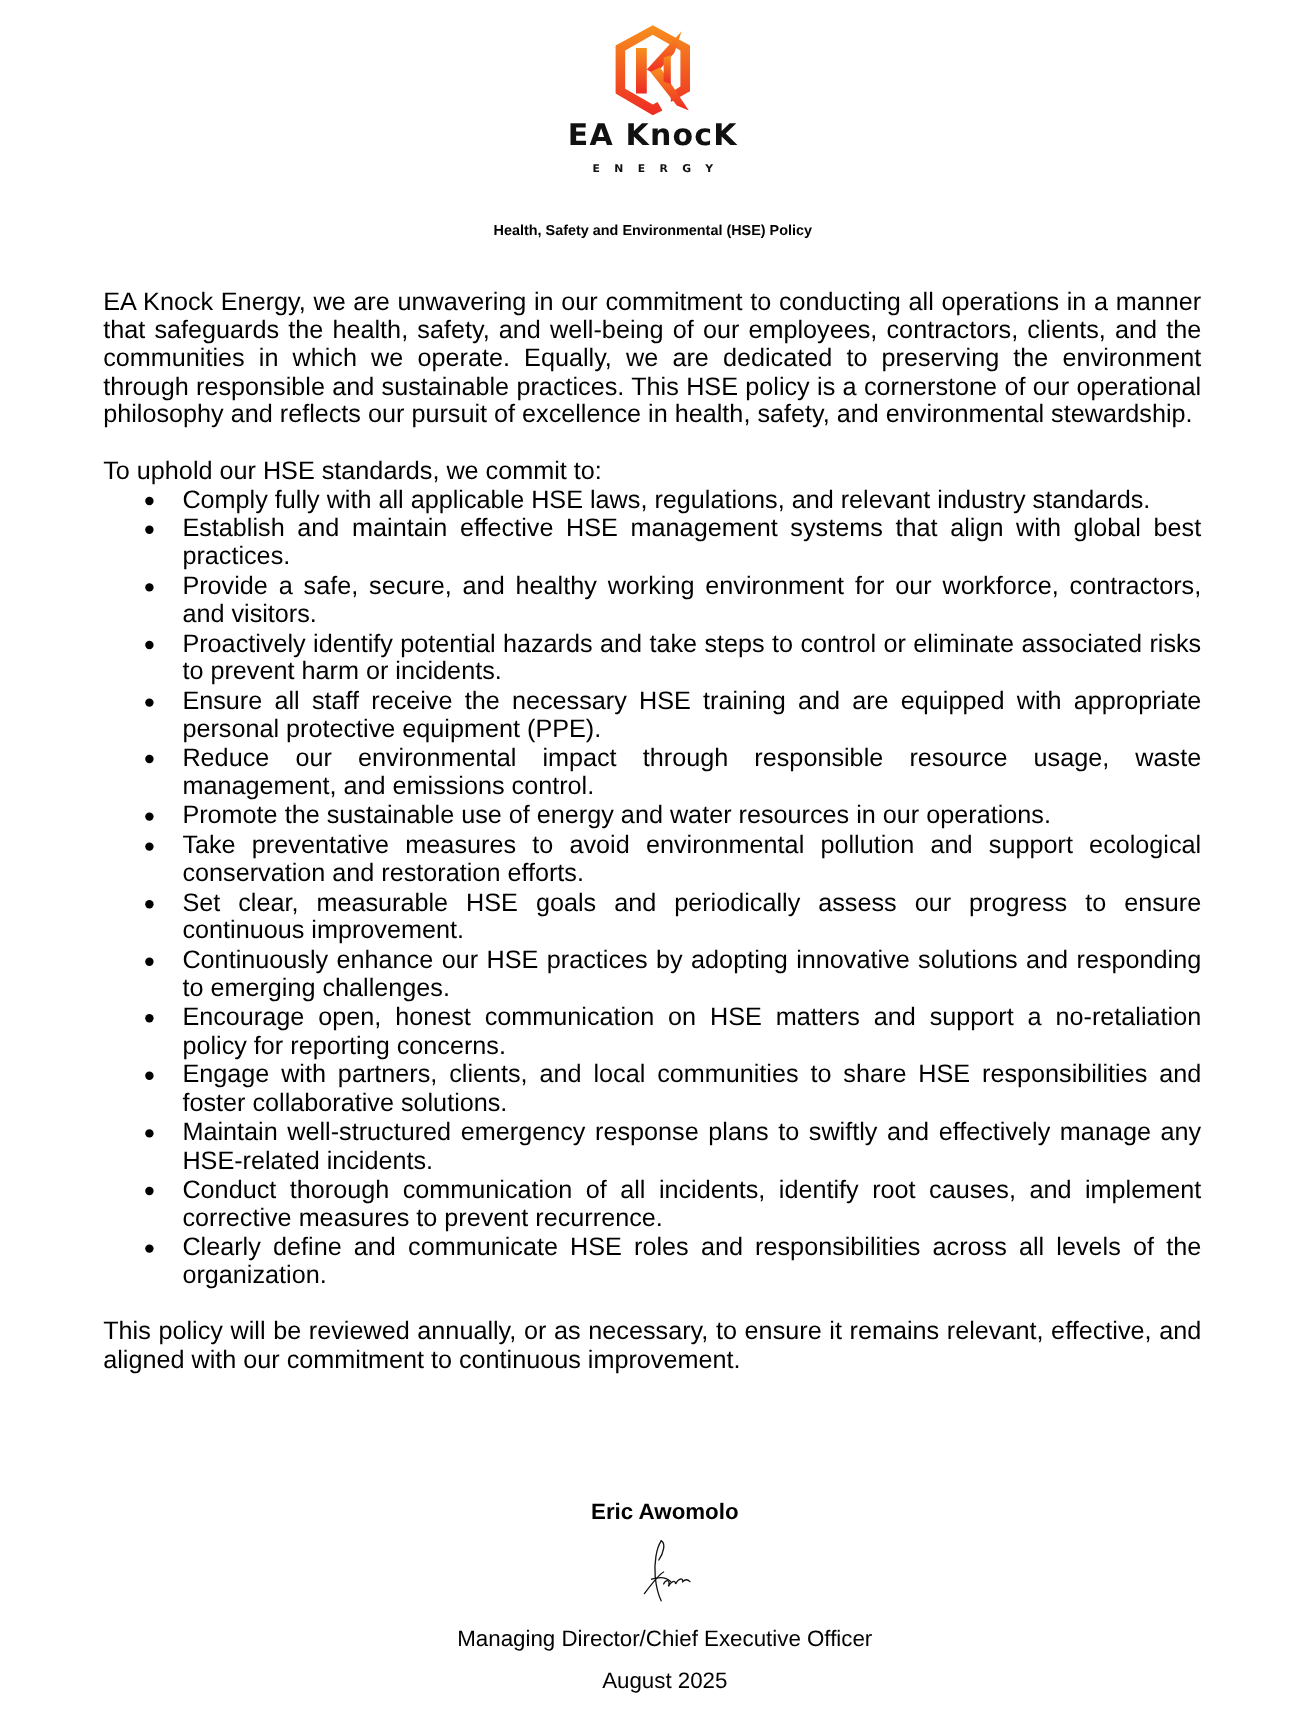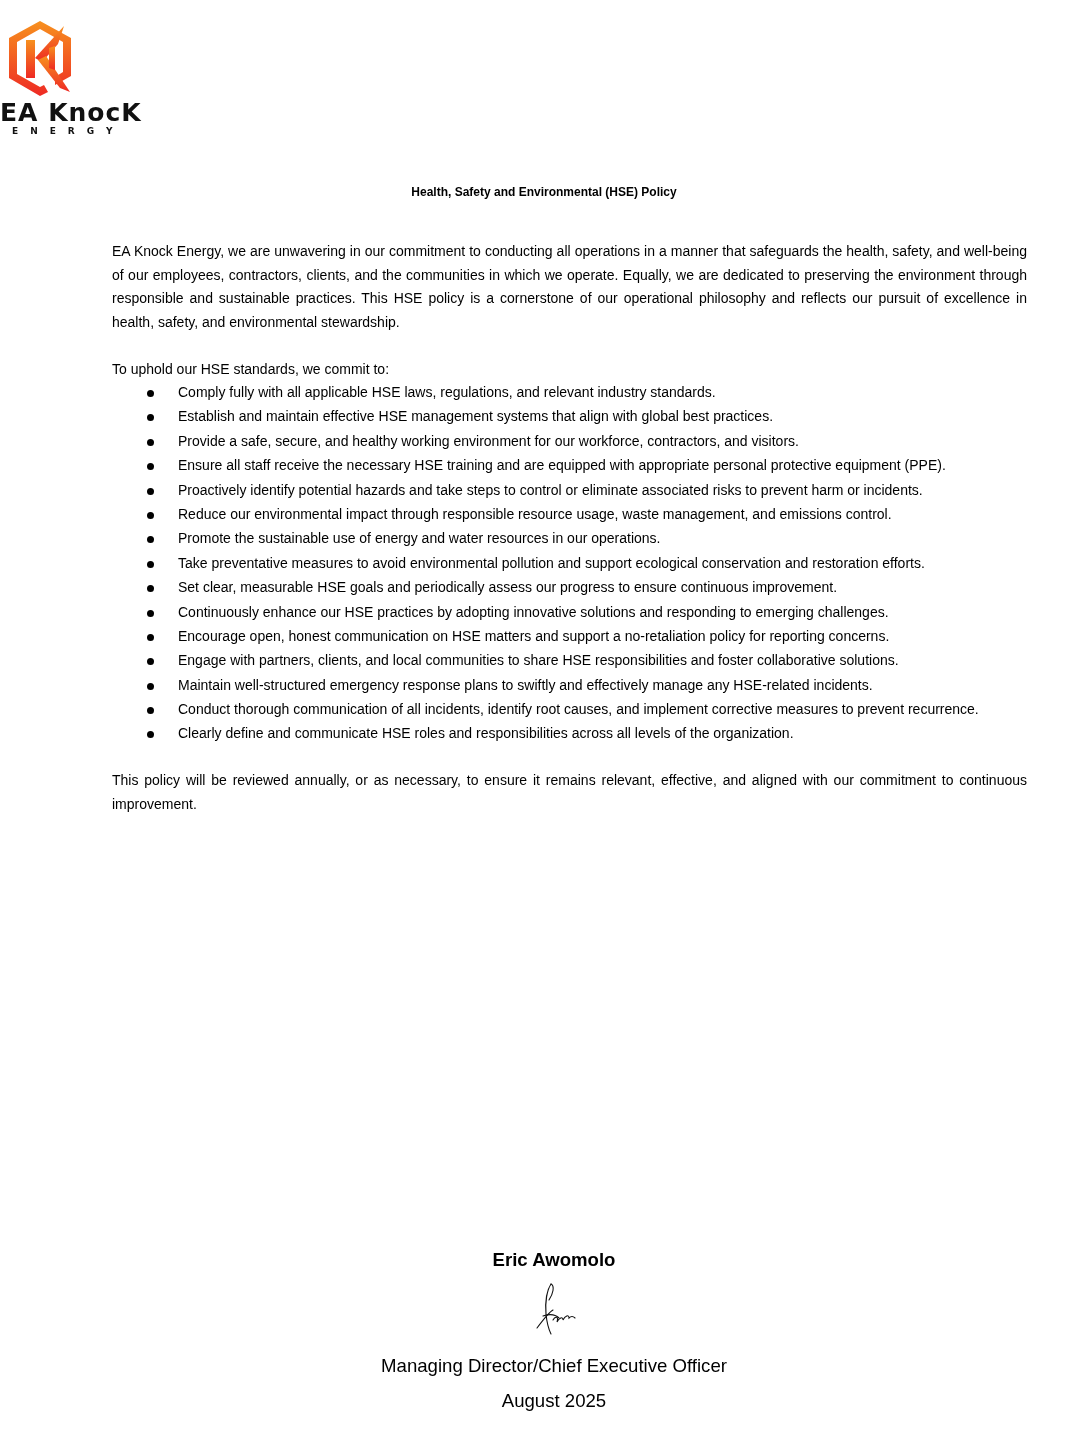--- a/index.html
+++ b/index.html
@@ -7,52 +7,53 @@
       width: 1088px;
       height: 1436px;
       position: relative;
       font-family: "Liberation Sans", sans-serif;
       color: #000;
       overflow: hidden;
     }
     .logo {
       position: absolute;
       left: 0; width: 1088px; top: 18px;
-      display: flex; flex-direction: column; 
+      display: flex; flex-direction: column; align-items: center;
     }
     .logo svg { display: block; }
     .logo-name {
       font-family: "DejaVu Sans", sans-serif;
       font-weight: bold;
       font-size: 25px;
       letter-spacing: 1px;
       line-height: 26px;
       margin-top: 2px;
       color: #111;
     }
     .logo-sub {
       font-family: "DejaVu Sans", sans-serif;
       font-weight: bold;
       font-size: 9px;
       letter-spacing: 12px;
       margin-left: 12px;
       line-height: 10px;
       color: #111;
+      margin-top: 10px;
     }
     .title {
       position: absolute;
       left: 0; width: 1088px; top: 185px;
       text-align: center;
       font-weight: bold;
       font-size: 12px;
     }
     .content {
       position: absolute;
-      left: 112px; width: 915px; top: 240px;
-      font-size: 14px;
+      left: 86px; width: 915px; top: 240px;
+      font-size: 21px;
       line-height: 23.5px;
     }
     .para { text-align: justify; margin: 0; }
     .intro { margin: 23.5px 0 0 0; }
     ul.commit {
       list-style: none;
       margin: 0; padding: 0;
     }
     ul.commit li {
       position: relative;
@@ -106,22 +107,22 @@
 
 <div class="title">Health, Safety and Environmental (HSE) Policy</div>
 
 <div class="content">
   <p class="para">EA Knock Energy, we are unwavering in our commitment to conducting all operations in a manner that safeguards the health, safety, and well-being of our employees, contractors, clients, and the communities in which we operate. Equally, we are dedicated to preserving the environment through responsible and sustainable practices. This HSE policy is a cornerstone of our operational philosophy and reflects our pursuit of excellence in health, safety, and environmental stewardship.</p>
   <p class="para intro">To uphold our HSE standards, we commit to:</p>
   <ul class="commit">
     <li><span class="bullet"></span><span>Comply fully with all applicable HSE laws, regulations, and relevant industry standards.</span></li>
     <li><span class="bullet"></span><span>Establish and maintain effective HSE management systems that align with global best practices.</span></li>
     <li><span class="bullet"></span><span>Provide a safe, secure, and healthy working environment for our workforce, contractors, and visitors.</span></li>
+    <li><span class="bullet"></span><span>Proactively identify potential hazards and take steps to control or eliminate associated risks to prevent harm or incidents.</span></li>
     <li><span class="bullet"></span><span>Ensure all staff receive the necessary HSE training and are equipped with appropriate personal protective equipment (PPE).</span></li>
-    <li><span class="bullet"></span><span>Proactively identify potential hazards and take steps to control or eliminate associated risks to prevent harm or incidents.</span></li>
     <li><span class="bullet"></span><span>Reduce our environmental impact through responsible resource usage, waste management, and emissions control.</span></li>
     <li><span class="bullet"></span><span>Promote the sustainable use of energy and water resources in our operations.</span></li>
     <li><span class="bullet"></span><span>Take preventative measures to avoid environmental pollution and support ecological conservation and restoration efforts.</span></li>
     <li><span class="bullet"></span><span>Set clear, measurable HSE goals and periodically assess our progress to ensure continuous improvement.</span></li>
     <li><span class="bullet"></span><span>Continuously enhance our HSE practices by adopting innovative solutions and responding to emerging challenges.</span></li>
     <li><span class="bullet"></span><span>Encourage open, honest communication on HSE matters and support a no-retaliation policy for reporting concerns.</span></li>
     <li><span class="bullet"></span><span>Engage with partners, clients, and local communities to share HSE responsibilities and foster collaborative solutions.</span></li>
     <li><span class="bullet"></span><span>Maintain well-structured emergency response plans to swiftly and effectively manage any HSE-related incidents.</span></li>
     <li><span class="bullet"></span><span>Conduct thorough communication of all incidents, identify root causes, and implement corrective measures to prevent recurrence.</span></li>
     <li><span class="bullet"></span><span>Clearly define and communicate HSE roles and responsibilities across all levels of the organization.</span></li>

